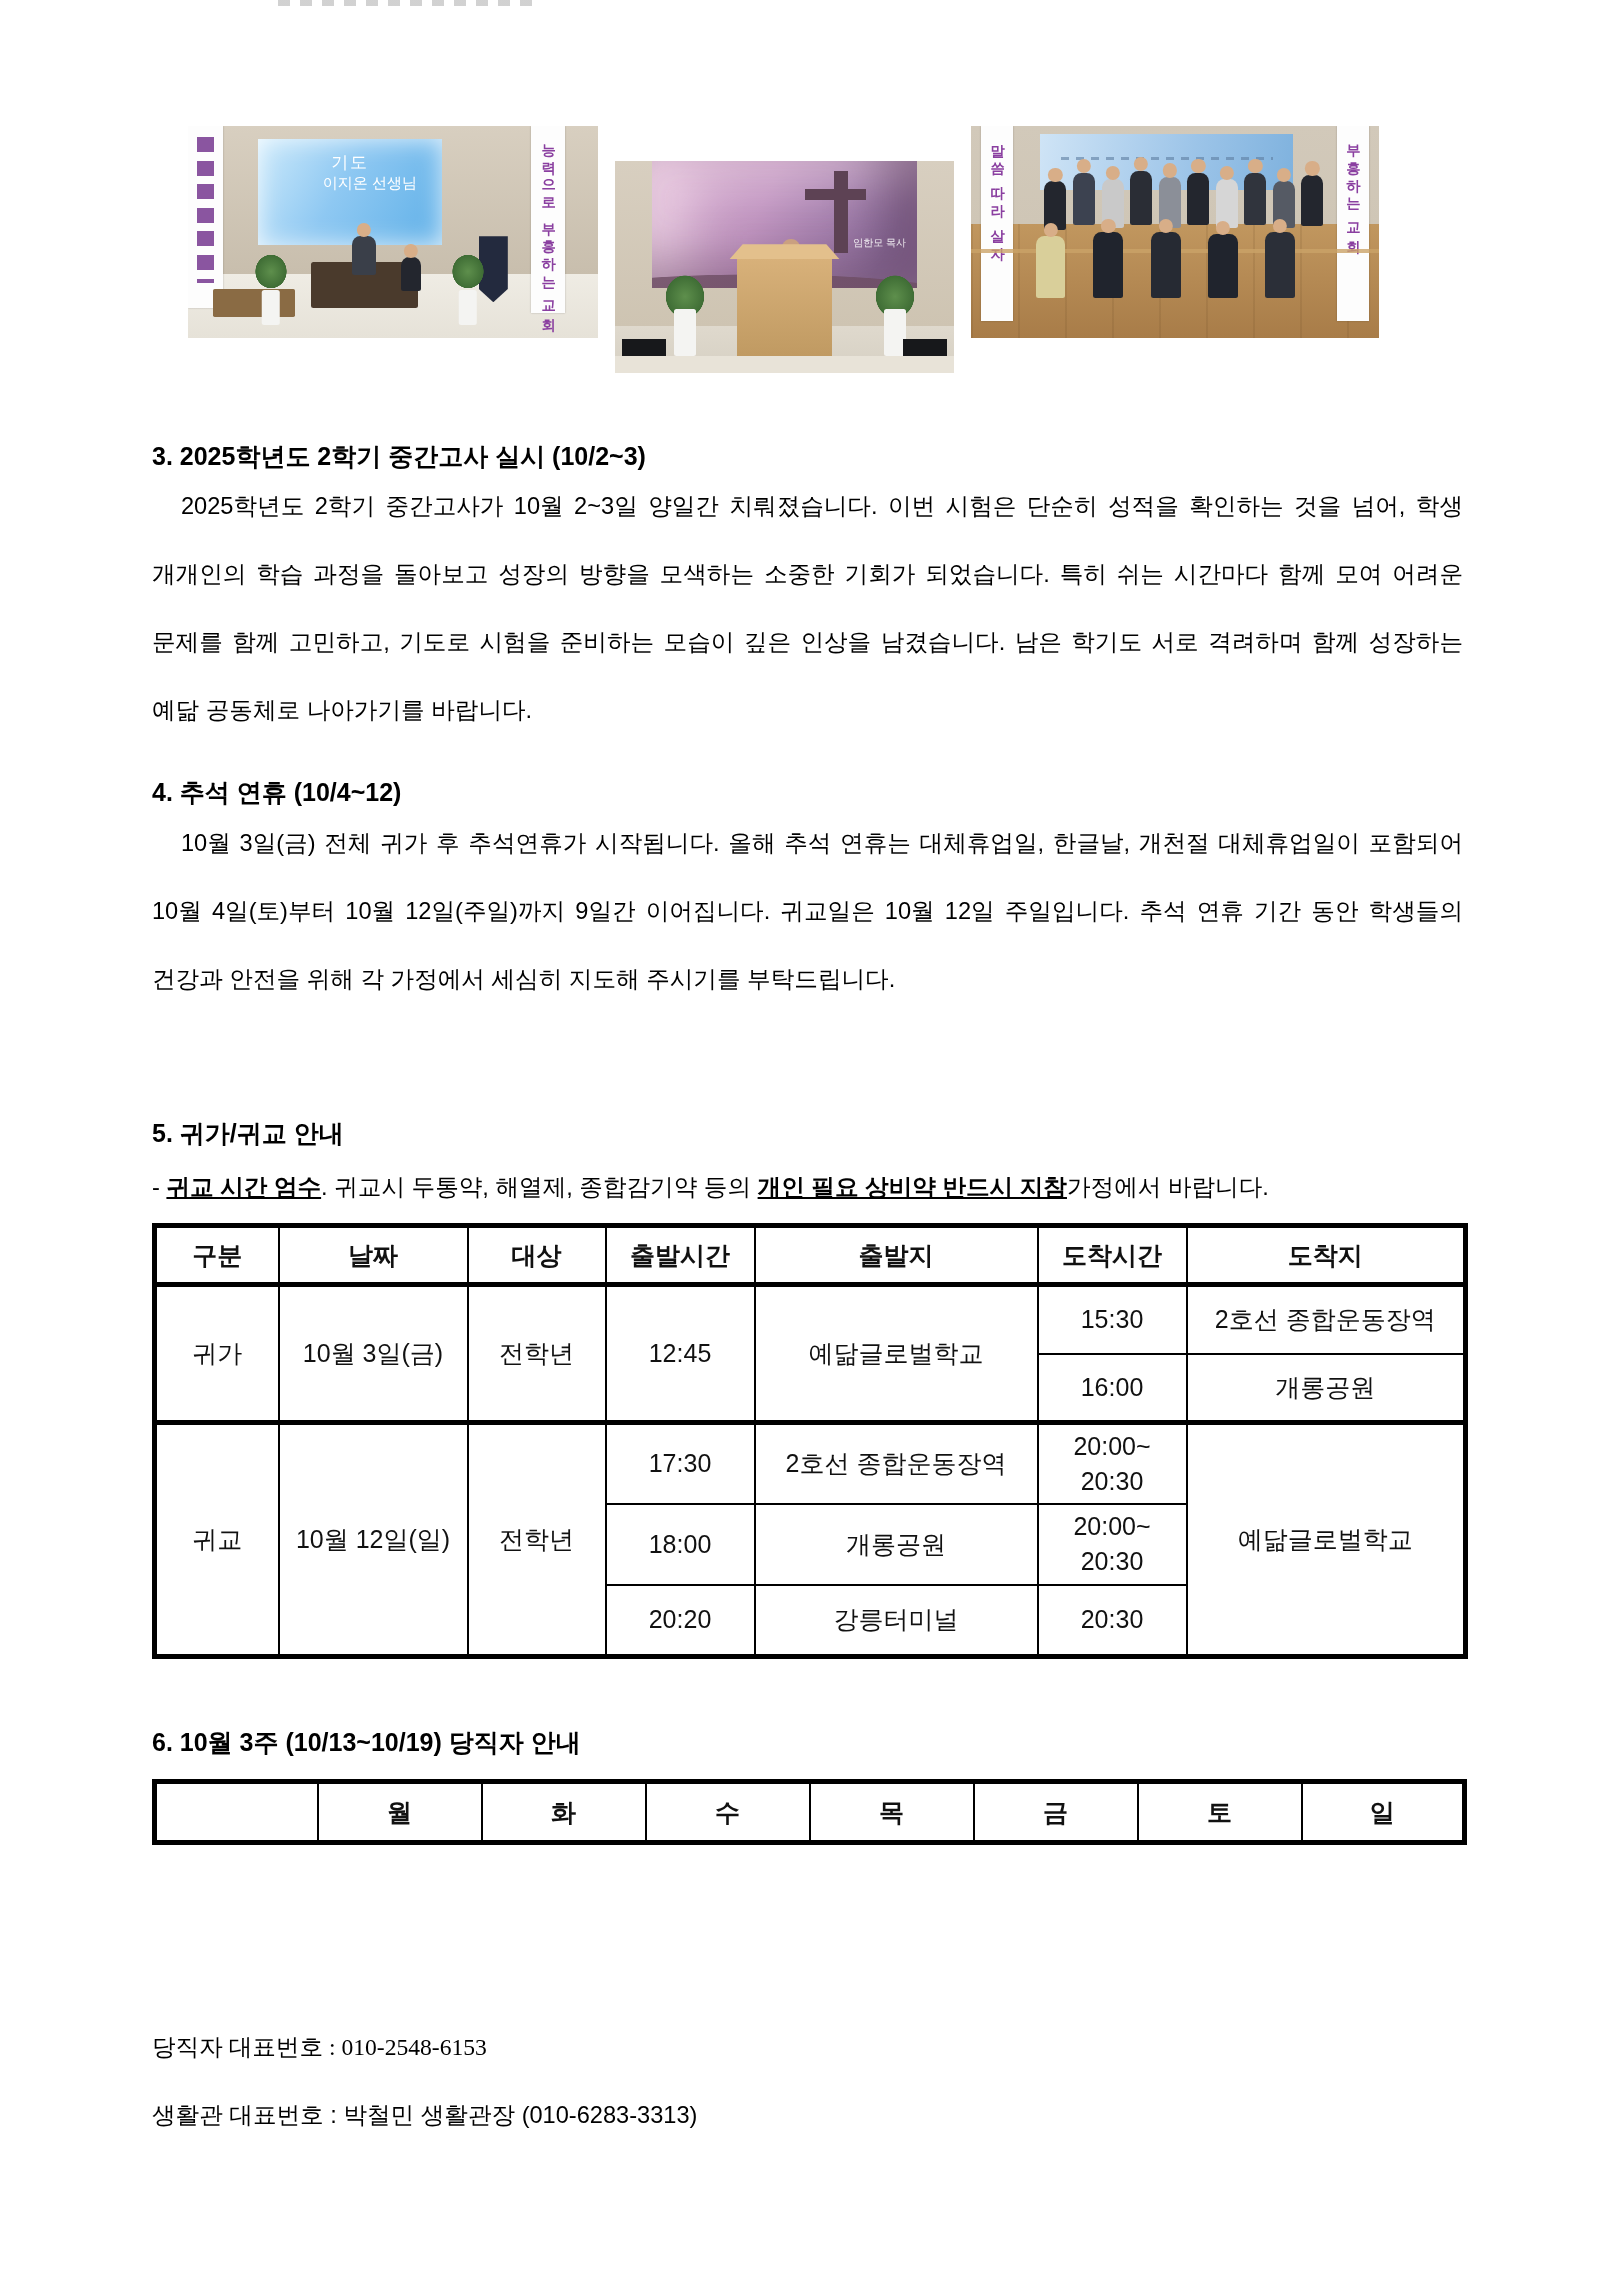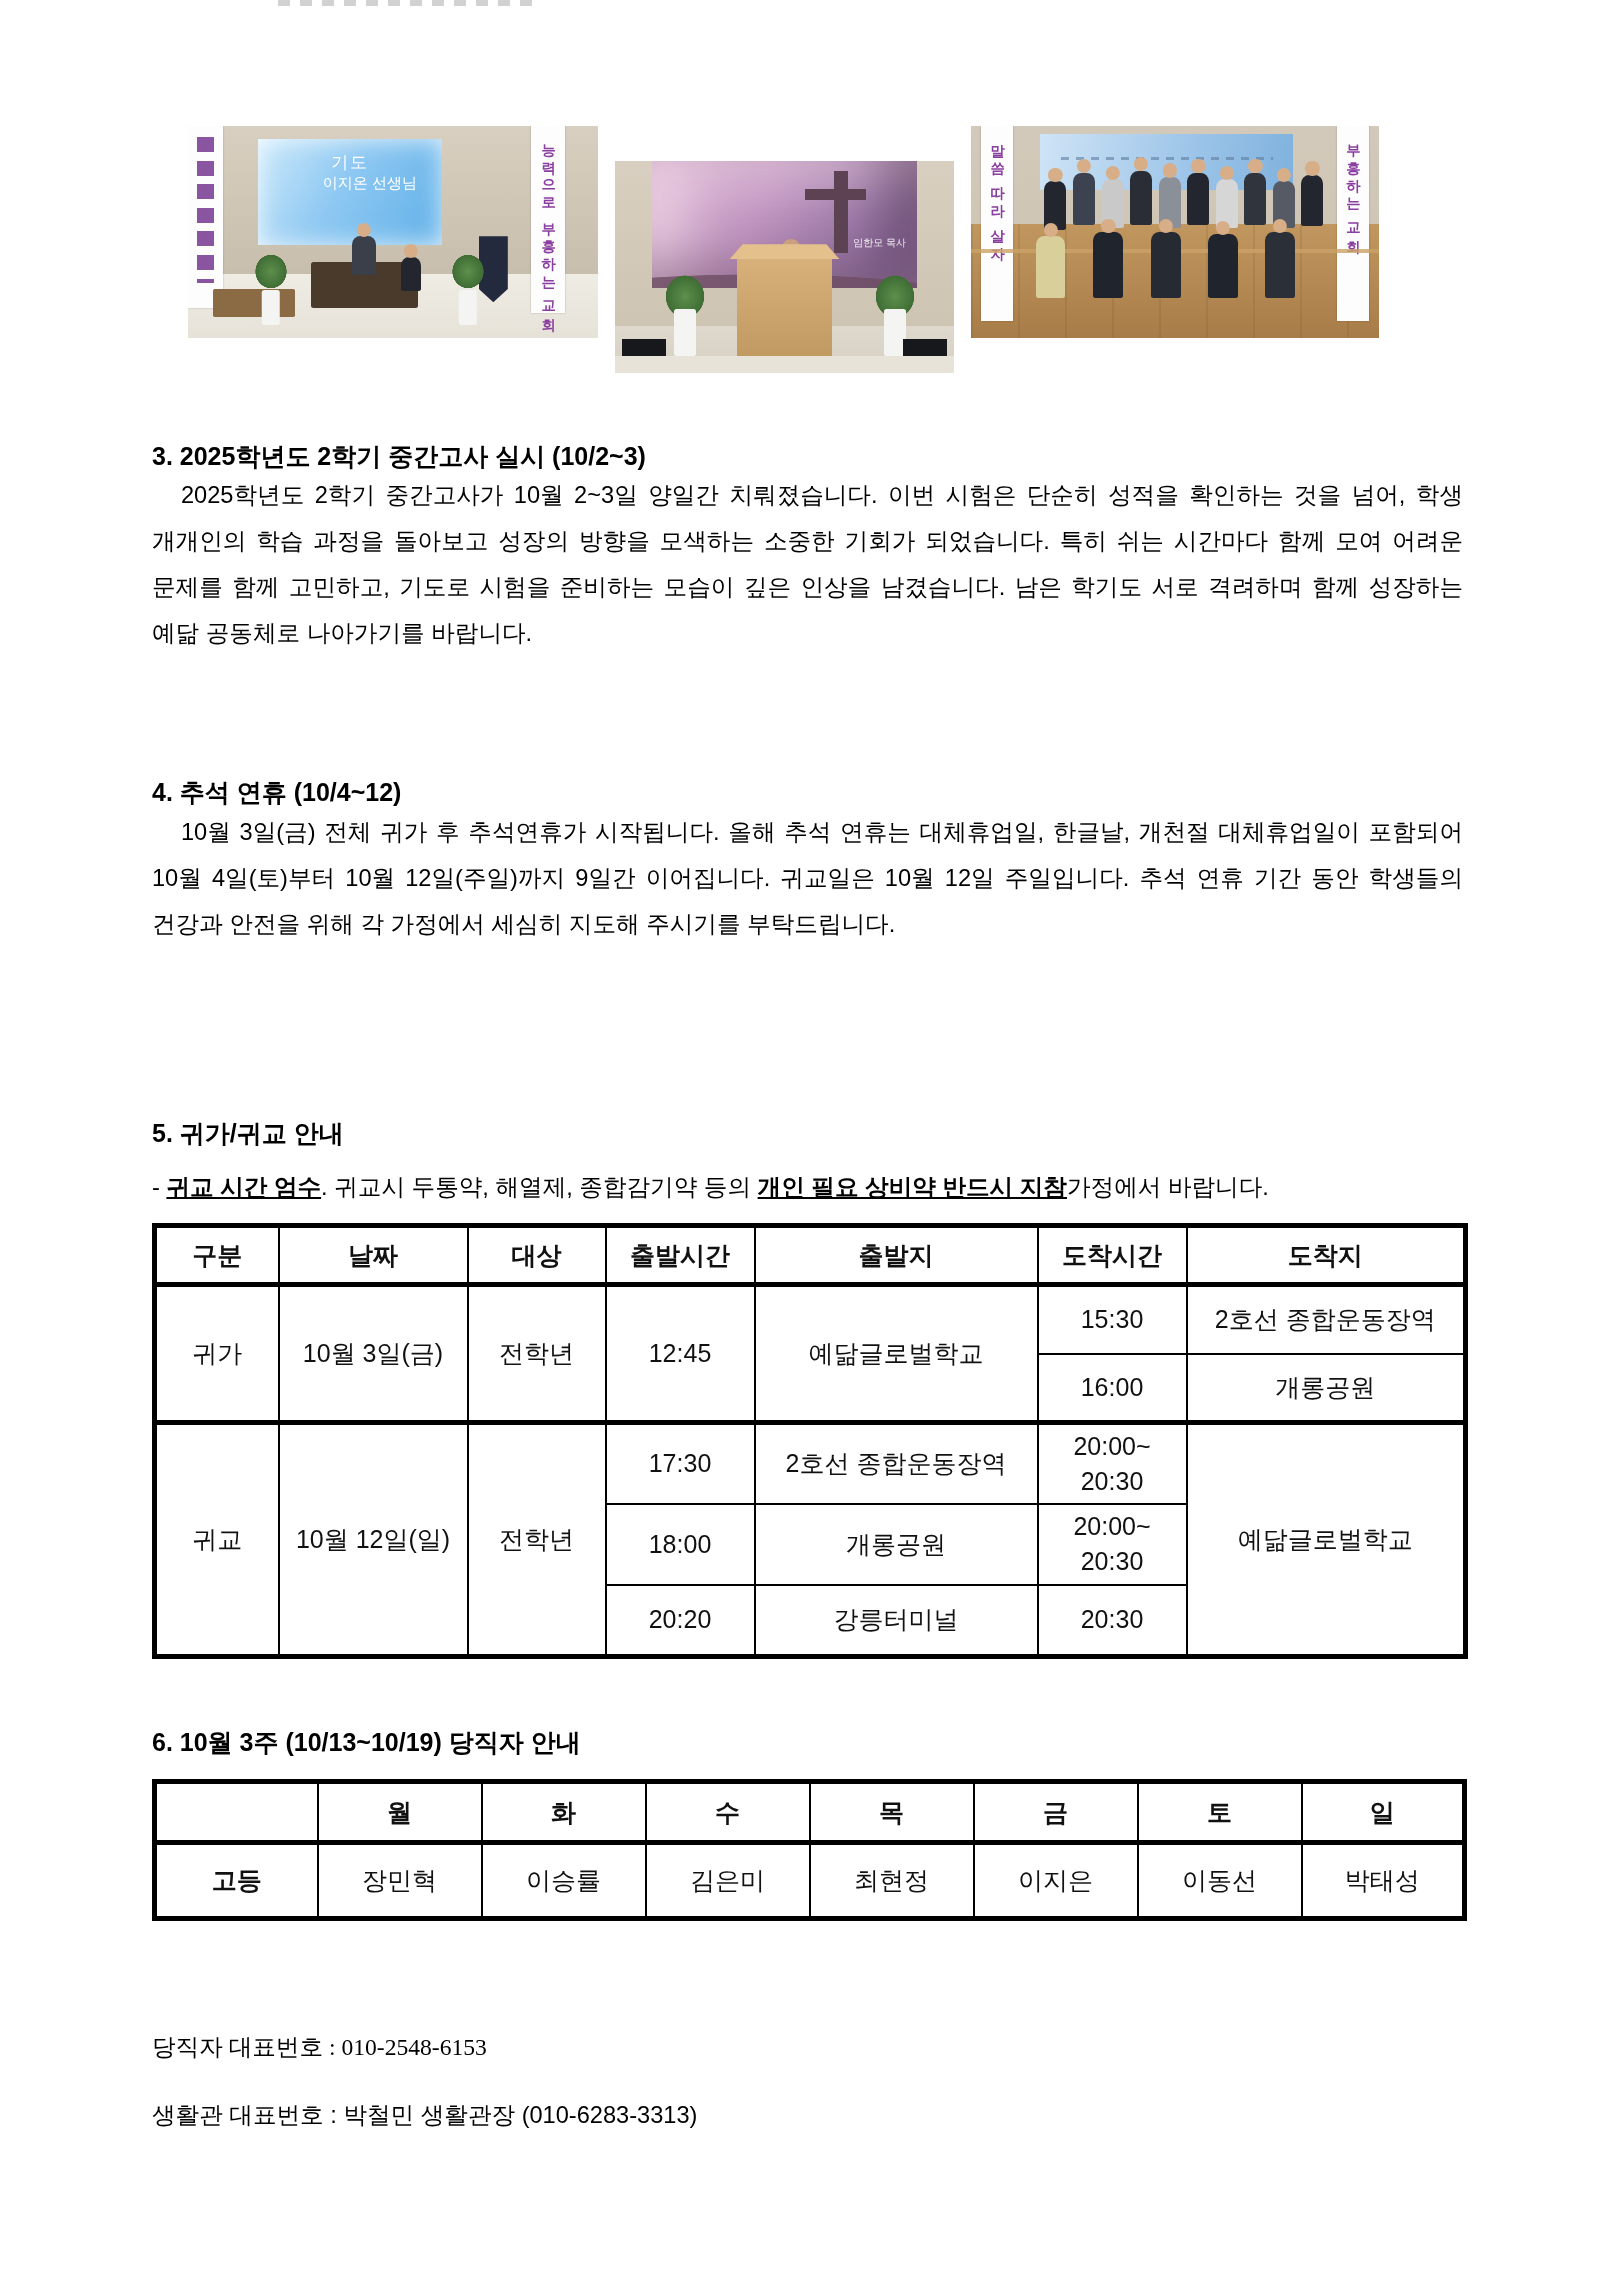--- a/index.html
+++ b/index.html
@@ -65,21 +65,21 @@
   .screen3{position:absolute;left:17%;top:4%;width:62%;height:26%;
     background:linear-gradient(100deg,#cfe4f6,#9cc4e8 60%,#7fb2de);}
   .screen3 .dots{position:absolute;left:8%;top:40%;width:84%;height:3.4px;
     background:repeating-linear-gradient(90deg,#5d7da0 0 8.4px,transparent 8.4px 15px);opacity:.6;}
   .stage-edge{position:absolute;left:0;top:58%;width:100%;height:4.2px;background:#caa368;opacity:.8;}
   .planks{position:absolute;left:0;top:46%;width:100%;height:54%;
     background:repeating-linear-gradient(90deg,rgba(90,60,25,.12) 0 1.7px,transparent 1.7px 47px);}
 
   
   .sec-title{left:152px;width:1311px;font-size:25px;font-weight:700;color:#000;}
-  .para{left:152px;width:1311px;font-size:23.6px;line-height:46px;text-align:justify;
+  .para{left:152px;width:1311px;font-size:23.6px;line-height:68px;text-align:justify;
         word-break:keep-all;text-indent:29px;color:#000;}
   .note-line{left:152px;width:1311px;font-size:23.6px;color:#000;}
   .bu{font-weight:700;text-decoration:underline;}
 
   
   table{border-collapse:collapse;table-layout:fixed;background:#fff;}
   .doc-table{position:absolute;left:152px;}
   .doc-table td,.doc-table th{border:2.5px solid #000;text-align:center;vertical-align:middle;
     font-size:25px;padding:0;overflow:hidden;}
   .doc-table th{font-weight:700;}
@@ -278,30 +278,20 @@
         <th>월</th>
         <th>화</th>
         <th>수</th>
         <th>목</th>
         <th>금</th>
         <th>토</th>
         <th>일</th>
       </tr>
     </thead>
     <tbody>
-      <tr class="row-sep" style="height:76px">
-        <th>고등</th>
-        <td>장민혁</td>
-        <td>이승률</td>
-        <td>김은미</td>
-        <td>최현정</td>
-        <td>이지은</td>
-        <td>이동선</td>
-        <td>박태성</td>
-      </tr>
     </tbody>
   </table>
 
   <div class="abs footer-line" style="top:2031px;font-family:Liberation Serif, serif;">당직자 대표번호 : 010-2548-6153</div>
   <div class="abs footer-line" style="top:2099px;">생활관 대표번호 : 박철민 생활관장 (010-6283-3313)</div>
 
 </div>
 
 
 </body></html>

